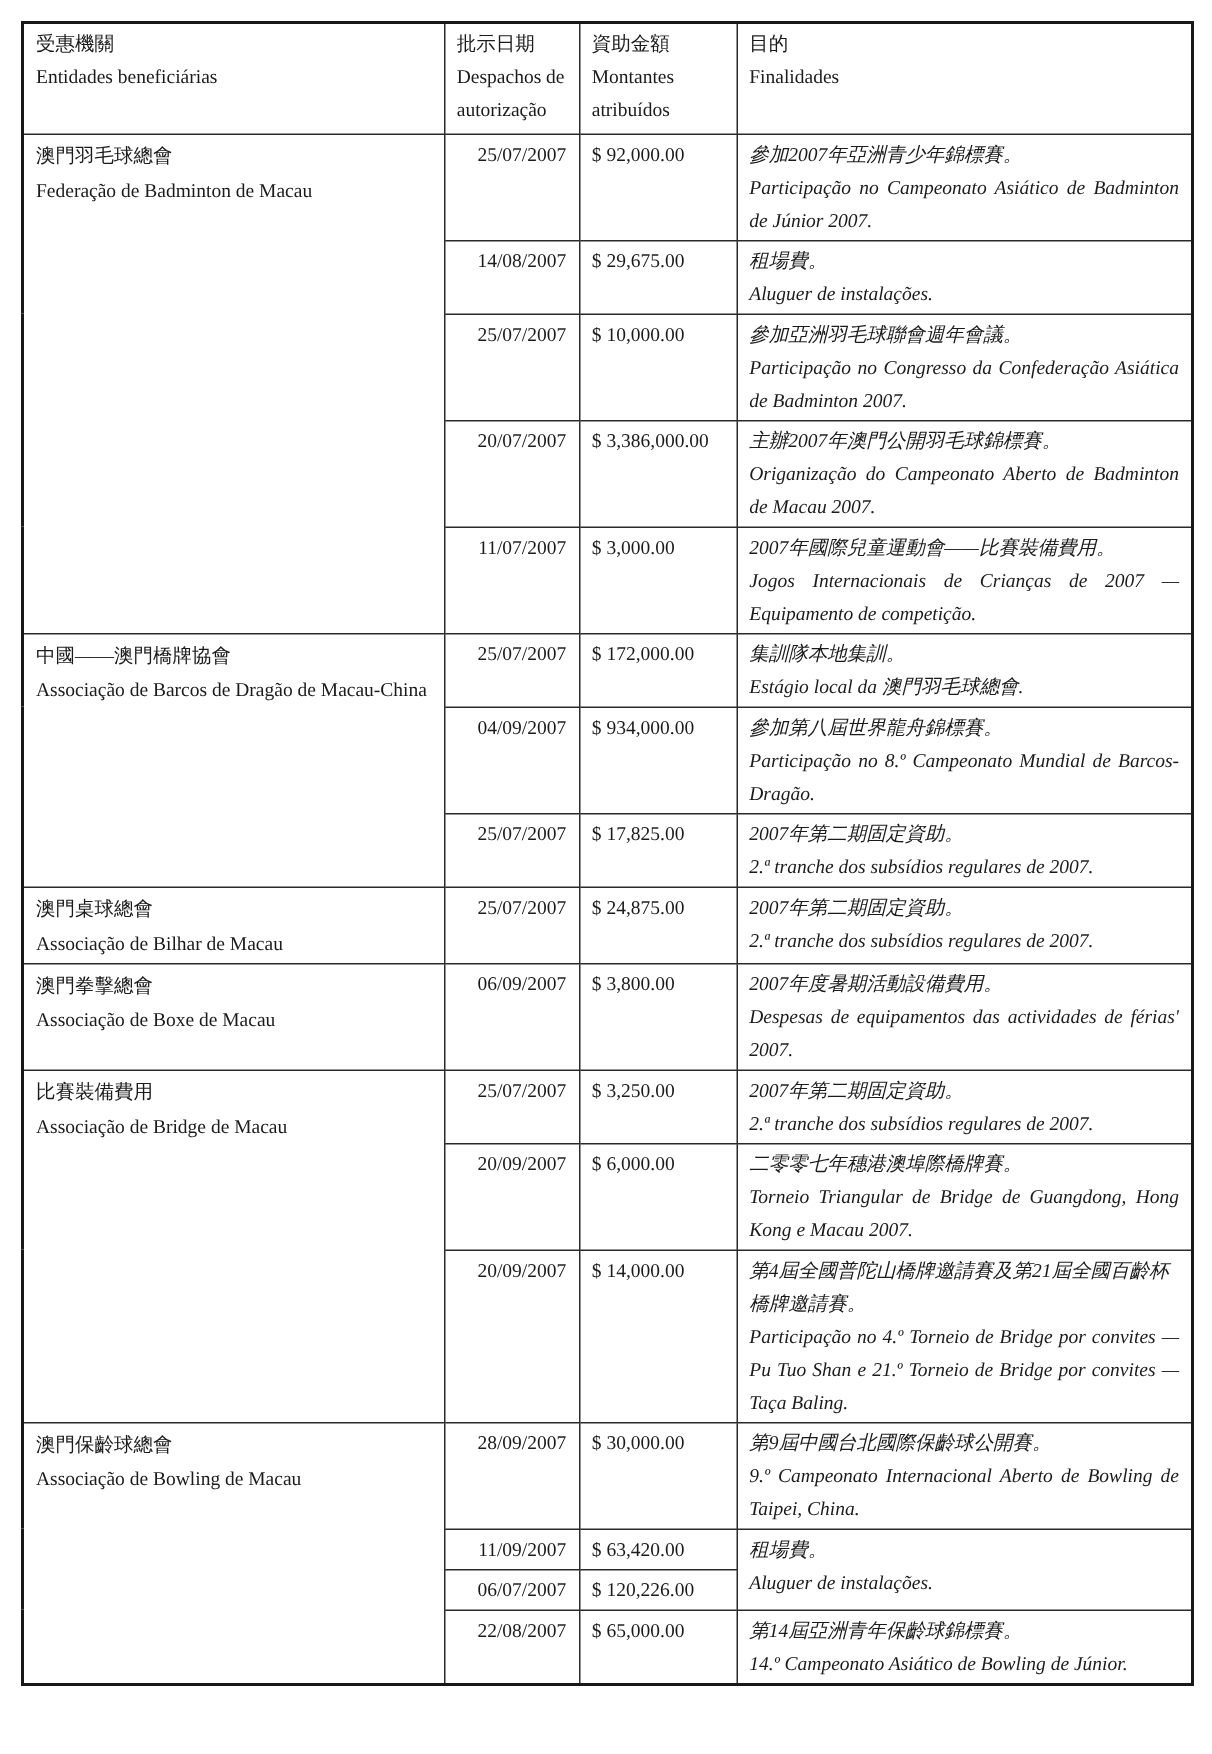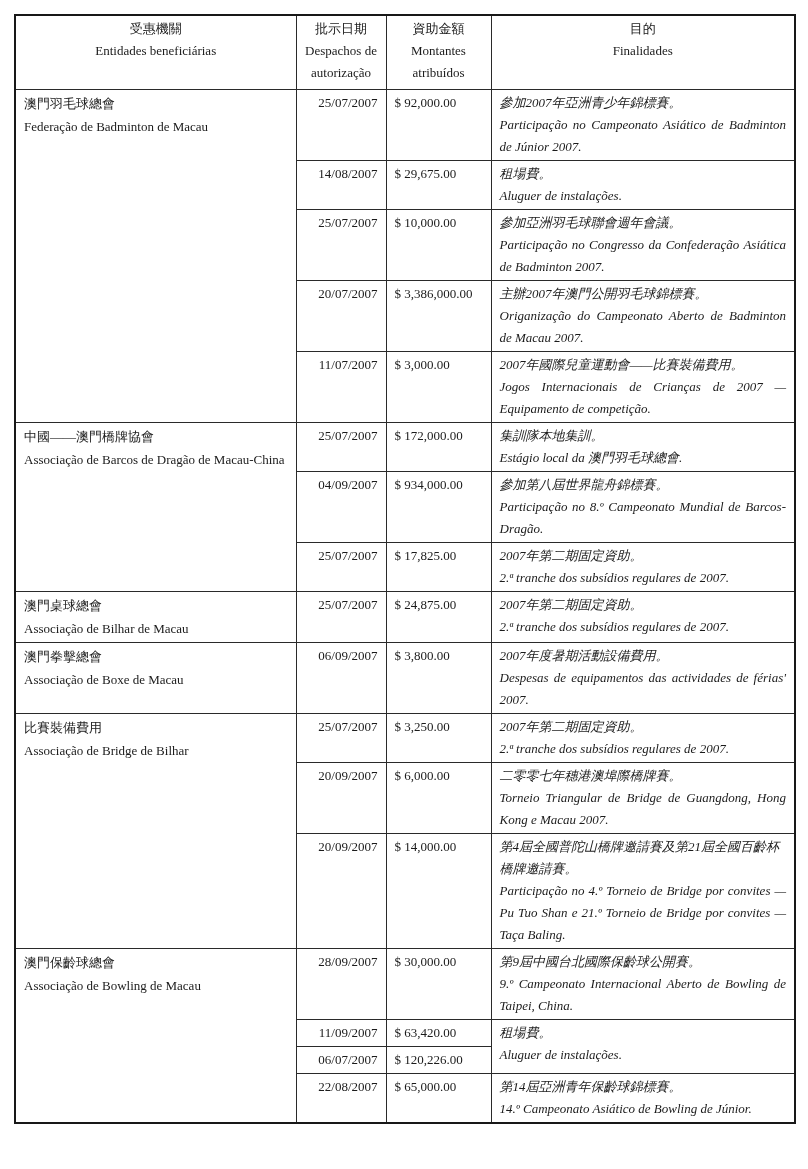--- a/index.html
+++ b/index.html
@@ -34,21 +34,21 @@
     overflow: hidden;
   }
   col.c-entity  { width: 281px; }
   col.c-date    { width: 90px;  }
   col.c-amount  { width: 105px; }
   col.c-purpose { width: 304px; }
 
   thead tr { height: 74px; }
   thead th {
     font-weight: normal;
-    text-align: center;
+    text-align: left;
     vertical-align: middle;
     padding: 4px 2px;
     margin-left: 12px;
   }
   thead th .hl { display: block; line-height: 22px; }
 
   td.entity { padding: 3px 6px 3px 8px; }
   td.entity .zh { line-height: 23px; }
   td.entity .pt { line-height: 23px; }
 
@@ -191,21 +191,21 @@
           <td class="date">06/09/2007</td>
           <td class="amount">$ 3,800.00</td>
           <td class="purpose">
             <div class="zh">2007年度暑期活動設備費用。</div>
             <div class="pt">Despesas de equipamentos das actividades de férias' 2007.</div>
           </td>
         </tr>
         <tr>
           <td class="entity" rowspan="3">
             <div class="zh">比賽裝備費用</div>
-            <div class="pt">Associação de Bridge de Bilhar</div>
+            <div class="pt">Associação de Bridge de Macau</div>
           </td>
           <td class="date">25/07/2007</td>
           <td class="amount">$ 3,250.00</td>
           <td class="purpose">
             <div class="zh">2007年第二期固定資助。</div>
             <div class="pt">2.ª tranche dos subsídios regulares de 2007.</div>
           </td>
         </tr>
         <tr>
           <td class="date">20/09/2007</td>

